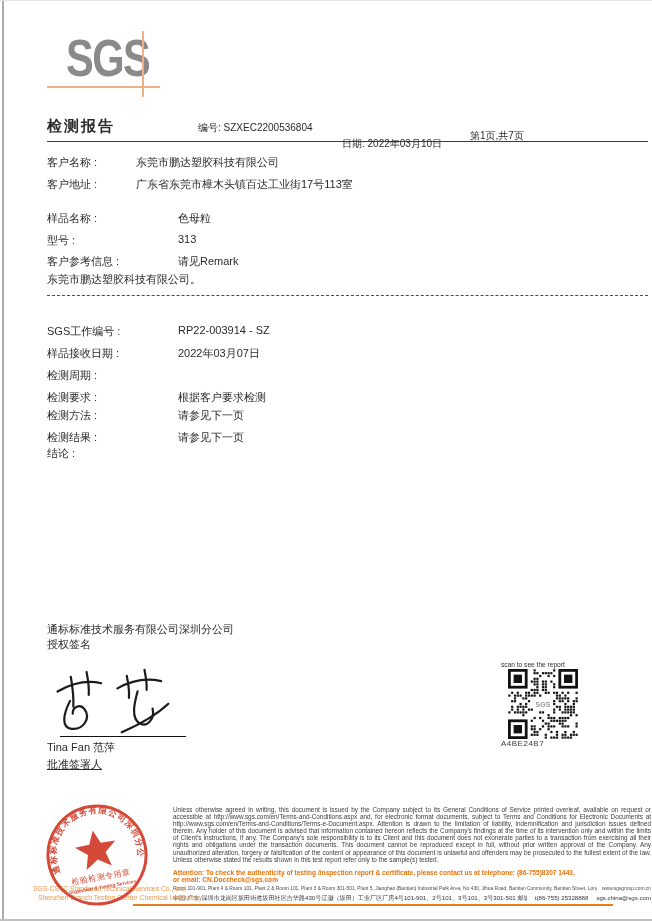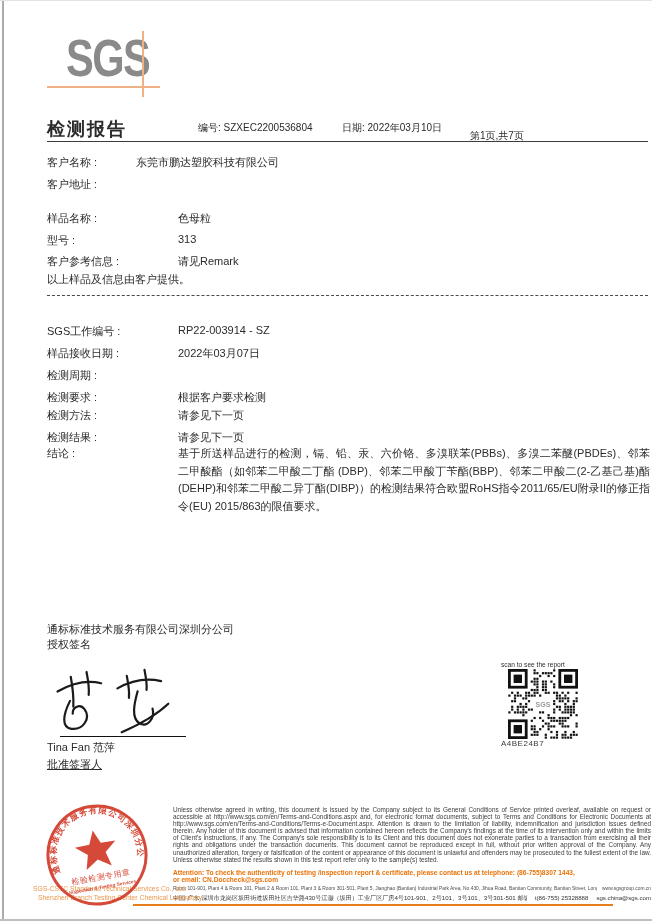--- a/index.html
+++ b/index.html
@@ -14,24 +14,24 @@
   .edge-bottom{ position:absolute; left:0; top:919px; width:652px; height:2px; background:#bfbfbf; }
 
   
   .logo-text  { position:absolute; left:66px; top:36px; font-size:52px; font-weight:800;
                 color:#8a8a8a; letter-spacing:-2px; line-height:0.85;
                 transform:scaleX(0.80); transform-origin:left top; }
   .logo-hline { position:absolute; left:47px; top:86px; width:113px; height:2px; background:#eeb186; }
   .logo-vline { position:absolute; left:142px; top:31px; width:2px; height:66px; background:#eeb186; }
 
   
-  .doc-title  { position:absolute; left:47px; top:117px; font-size:18px; font-weight:700; letter-spacing:2px; }
+  .doc-title  { position:absolute; left:47px; top:117px; font-size:15px; font-weight:700; letter-spacing:2px; }
   .h-meta     { position:absolute; top:121px; font-size:10px; white-space:nowrap; }
   .h-no   { left:198px; }
-  .h-date { left:342px; }
+  .h-date { left:342px;margin-top:16px; }
   .h-page { left:470px;margin-top:8px; }
   .header-line { position:absolute; left:47px; top:141px; width:601px; border-top:1px solid #3c3c3c; }
 
   .kv-label { position:absolute; left:47px; font-size:11px; white-space:nowrap; }
   .kv-value { position:absolute; font-size:11px; white-space:nowrap; }
   .v-client { left:108px;margin-left:28px; }
   .v-wide   { left:178px; }
 
   .sample-note { position:absolute; left:47px; top:272px; font-size:11px; }
   .dashed-sep  { position:absolute; left:47px; top:295px; width:601px; border-top:1px dashed #4a4a4a; }
@@ -85,44 +85,44 @@
 
   <div class="doc-title">检测报告</div>
   <div class="h-meta h-no">编号: SZXEC2200536804</div>
   <div class="h-meta h-date">日期: 2022年03月10日</div>
   <div class="h-meta h-page">第1页,共7页</div>
   <div class="header-line"></div>
 
   <div class="kv-label" style="top:155px">客户名称 :</div>
   <div class="kv-value v-client" style="top:155px">东莞市鹏达塑胶科技有限公司</div>
   <div class="kv-label" style="top:177px">客户地址 :</div>
+  <div class="kv-value v-client" style="top:177px">广东省东莞市樟木头镇百达工业街17号113室</div>
 
   <div class="kv-label" style="top:211px">样品名称 :</div>
   <div class="kv-value v-wide" style="top:211px">色母粒</div>
   <div class="kv-label" style="top:233px">型号 :</div>
   <div class="kv-value v-wide" style="top:233px">313</div>
   <div class="kv-label" style="top:254px">客户参考信息 :</div>
   <div class="kv-value v-wide" style="top:254px">请见Remark</div>
-  <div class="sample-note">以上样品及信息由客户提供。</div>
+  <div class="sample-note">东莞市鹏达塑胶科技有限公司。</div>
   <div class="dashed-sep"></div>
 
   <div class="kv-label" style="top:324px">SGS工作编号 :</div>
   <div class="kv-value v-wide" style="top:324px">RP22-003914 - SZ</div>
   <div class="kv-label" style="top:346px">样品接收日期 :</div>
   <div class="kv-value v-wide" style="top:346px">2022年03月07日</div>
   <div class="kv-label" style="top:368px">检测周期 :</div>
   <div class="kv-label" style="top:390px">检测要求 :</div>
   <div class="kv-value v-wide" style="top:390px">根据客户要求检测</div>
   <div class="kv-label" style="top:408px">检测方法 :</div>
   <div class="kv-value v-wide" style="top:408px">请参见下一页</div>
   <div class="kv-label" style="top:430px">检测结果 :</div>
   <div class="kv-value v-wide" style="top:430px">请参见下一页</div>
 
   <div class="kv-label" style="top:446px">结论 :</div>
-  <div class="conclusion">基于所送样品进行的检测，镉、铅、汞、六价铬、多溴联苯(PBBs)、多溴二苯醚(PBDEs)、邻苯二甲酸酯（如邻苯二甲酸二丁酯 (DBP)、邻苯二甲酸丁苄酯(BBP)、邻苯二甲酸二(2-乙基己基)酯(DEHP)和邻苯二甲酸二异丁酯(DIBP)）的检测结果符合欧盟RoHS指令2011/65/EU附录II的修正指令(EU) 2015/863的限值要求。</div>
 
   <div class="sig-company">通标标准技术服务有限公司深圳分公司</div>
   <div class="sig-auth">授权签名</div>
   <svg class="sig-draw" width="150" height="78" viewBox="0 0 150 78">
     <g stroke="#1b1b1b" stroke-width="2.2" fill="none" stroke-linecap="round" stroke-linejoin="round" transform="rotate(-3 75 39)">
       <path d="M22,14 C23,22 24,34 23,44"></path>
       <path d="M38,10 C39,17 40,26 39,33"></path>
       <path d="M8,28 C22,21 38,18 52,22"></path>
       <path d="M20,38 C12,52 10,64 20,66 C32,68 40,56 34,47 C30,41 22,44 22,51"></path>
       <path d="M78,16 C79,23 80,31 79,38"></path>

